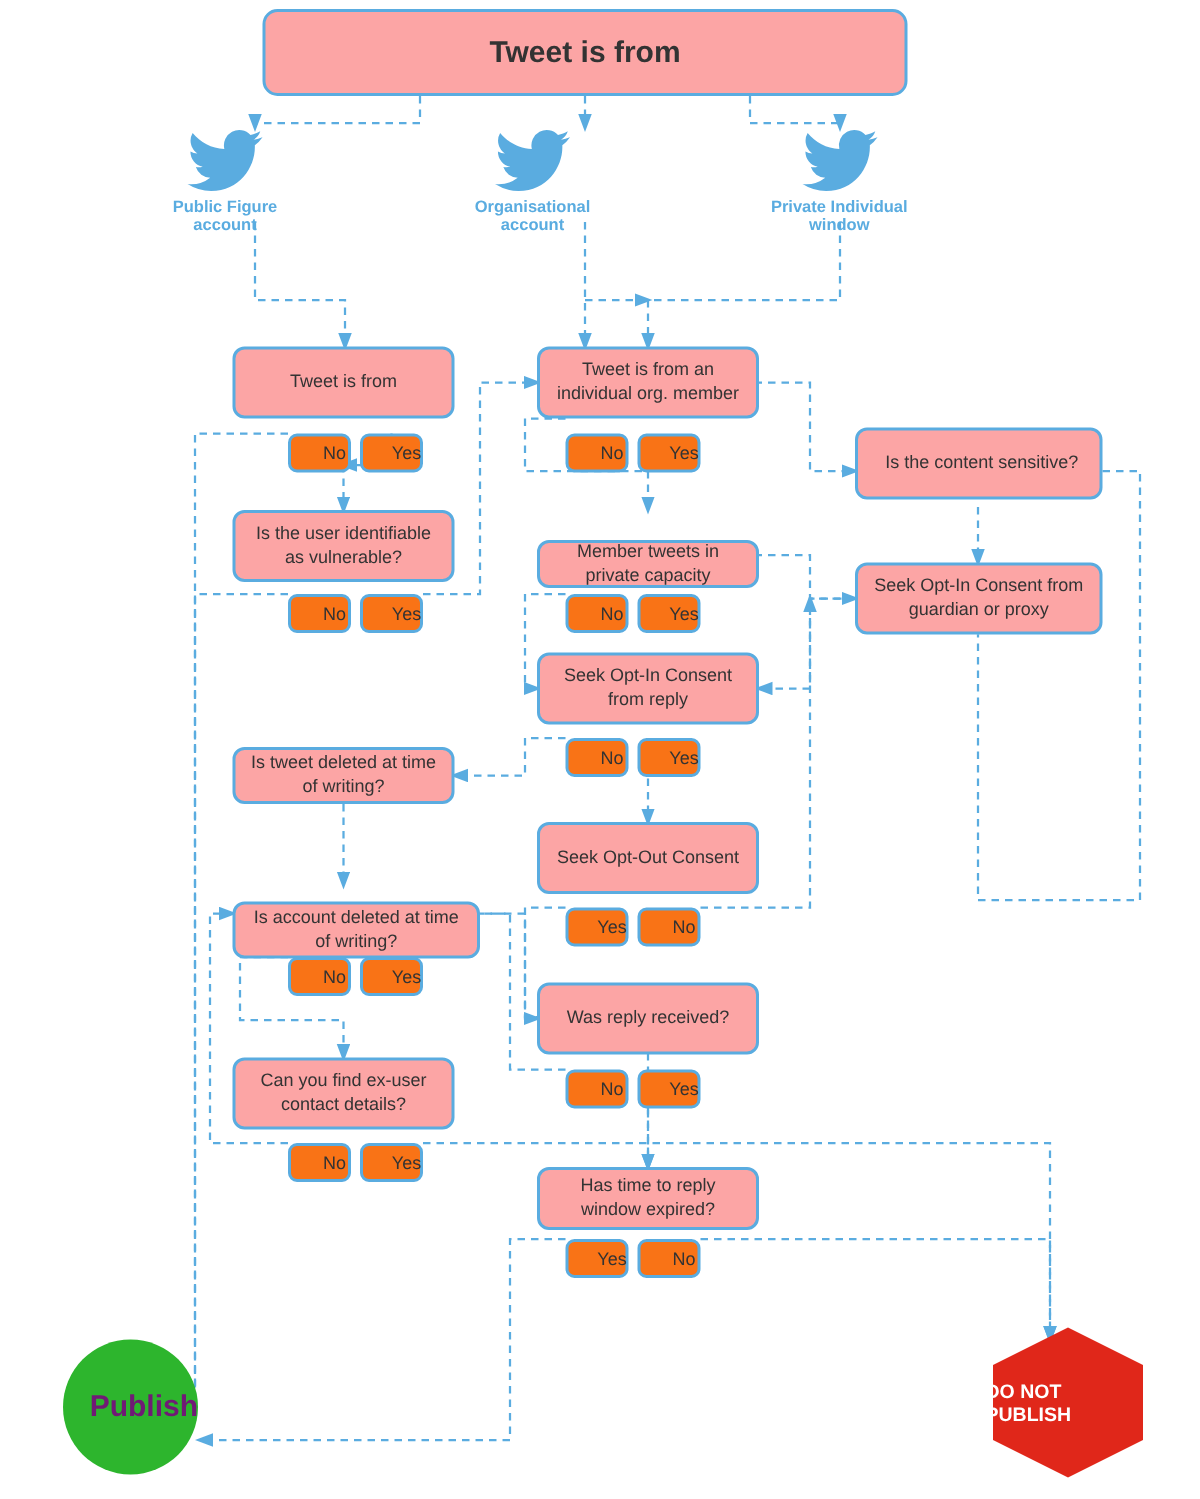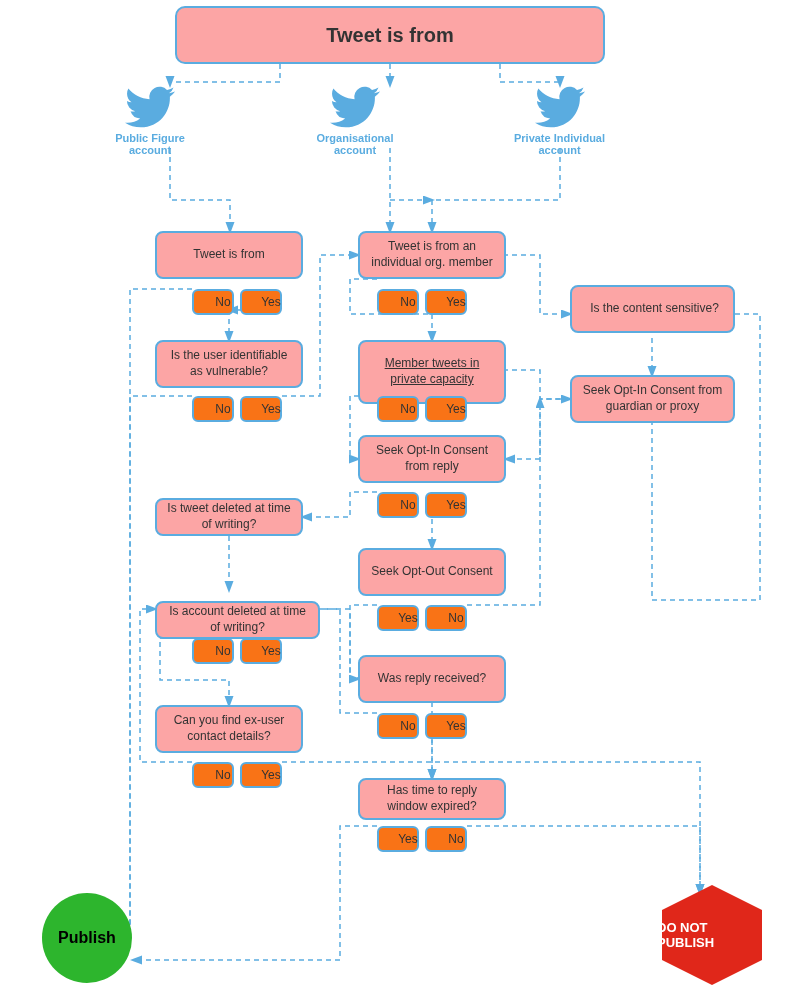--- a/index.html
+++ b/index.html
@@ -68,23 +68,23 @@
 
     
     .publish-circle {
       position: absolute;
       width: 90px;
       height: 90px;
       border-radius: 50%;
       background: #2db52d;
       display: flex;
       align-items: center;
-      justify-content: center;
-      color: #000000;
-      font-size: 16px;
+      justify-content: flex-end;
+      color: #701a75;
+      font-size: 20px;
       font-weight: bold;
       text-align: center;
     }
 
     
     .no-publish {
       position: absolute;
       width: 110px;
       height: 110px;
       display: flex;
@@ -216,30 +216,30 @@
     <svg viewBox="0 0 24 24" xmlns="http://www.w3.org/2000/svg">
       <path d="M23.953 4.57a10 10 0 01-2.825.775 4.958 4.958 0 002.163-2.723c-.951.555-2.005.959-3.127 1.184a4.92 4.92 0 00-8.384 4.482C7.69 8.095 4.067 6.13 1.64 3.162a4.822 4.822 0 00-.666 2.475c0 1.71.87 3.213 2.188 4.096a4.904 4.904 0 01-2.228-.616v.06a4.923 4.923 0 003.946 4.827 4.996 4.996 0 01-2.212.085 4.936 4.936 0 004.604 3.417 9.867 9.867 0 01-6.102 2.105c-.39 0-.779-.023-1.17-.067a13.995 13.995 0 007.557 2.209c9.053 0 13.998-7.496 13.998-13.985 0-.21 0-.42-.015-.63A9.935 9.935 0 0024 4.59z"></path>
     </svg>
     <span>Organisational account</span>
   </div>
 
   <div class="twitter-bird" style="left:512px; top:82px; width:95px;">
     <svg viewBox="0 0 24 24" xmlns="http://www.w3.org/2000/svg">
       <path d="M23.953 4.57a10 10 0 01-2.825.775 4.958 4.958 0 002.163-2.723c-.951.555-2.005.959-3.127 1.184a4.92 4.92 0 00-8.384 4.482C7.69 8.095 4.067 6.13 1.64 3.162a4.822 4.822 0 00-.666 2.475c0 1.71.87 3.213 2.188 4.096a4.904 4.904 0 01-2.228-.616v.06a4.923 4.923 0 003.946 4.827 4.996 4.996 0 01-2.212.085 4.936 4.936 0 004.604 3.417 9.867 9.867 0 01-6.102 2.105c-.39 0-.779-.023-1.17-.067a13.995 13.995 0 007.557 2.209c9.053 0 13.998-7.496 13.998-13.985 0-.21 0-.42-.015-.63A9.935 9.935 0 0024 4.59z"></path>
     </svg>
-    <span>Private Individual account</span>
+    <span>Private Individual window</span>
   </div>
 
   <div class="box" style="left:155px; top:231px; width:148px; height:48px;">Tweet  is from</div>
 
   <div class="box" style="left:358px; top:231px; width:148px; height:48px;">Tweet is from an individual org. member</div>
 
   <div class="box" style="left:155px; top:340px; width:148px; height:48px;">Is the user identifiable as vulnerable?</div>
 
-  <div class="box" style="left:358px; top:340px; width:148px; height:64px;text-decoration:underline;">Member tweets in private capacity</div>
+  <div class="box" style="left:358px; top:360px; width:148px; height:32px;">Member tweets in private capacity</div>
 
   <div class="box" style="left:570px; top:285px; width:165px; height:48px;padding-left:10px;">Is the content sensitive?</div>
 
   <div class="box" style="left:570px; top:375px; width:165px; height:48px;">Seek Opt-In Consent from guardian or proxy</div>
 
   <div class="box" style="left:358px; top:435px; width:148px; height:48px;">Seek Opt-In Consent from reply</div>
 
   <div class="box" style="left:155px; top:498px; width:148px; height:38px;">Is tweet deleted at time of writing?</div>
 
   <div class="box" style="left:358px; top:548px; width:148px; height:48px;">Seek Opt-Out Consent</div>

